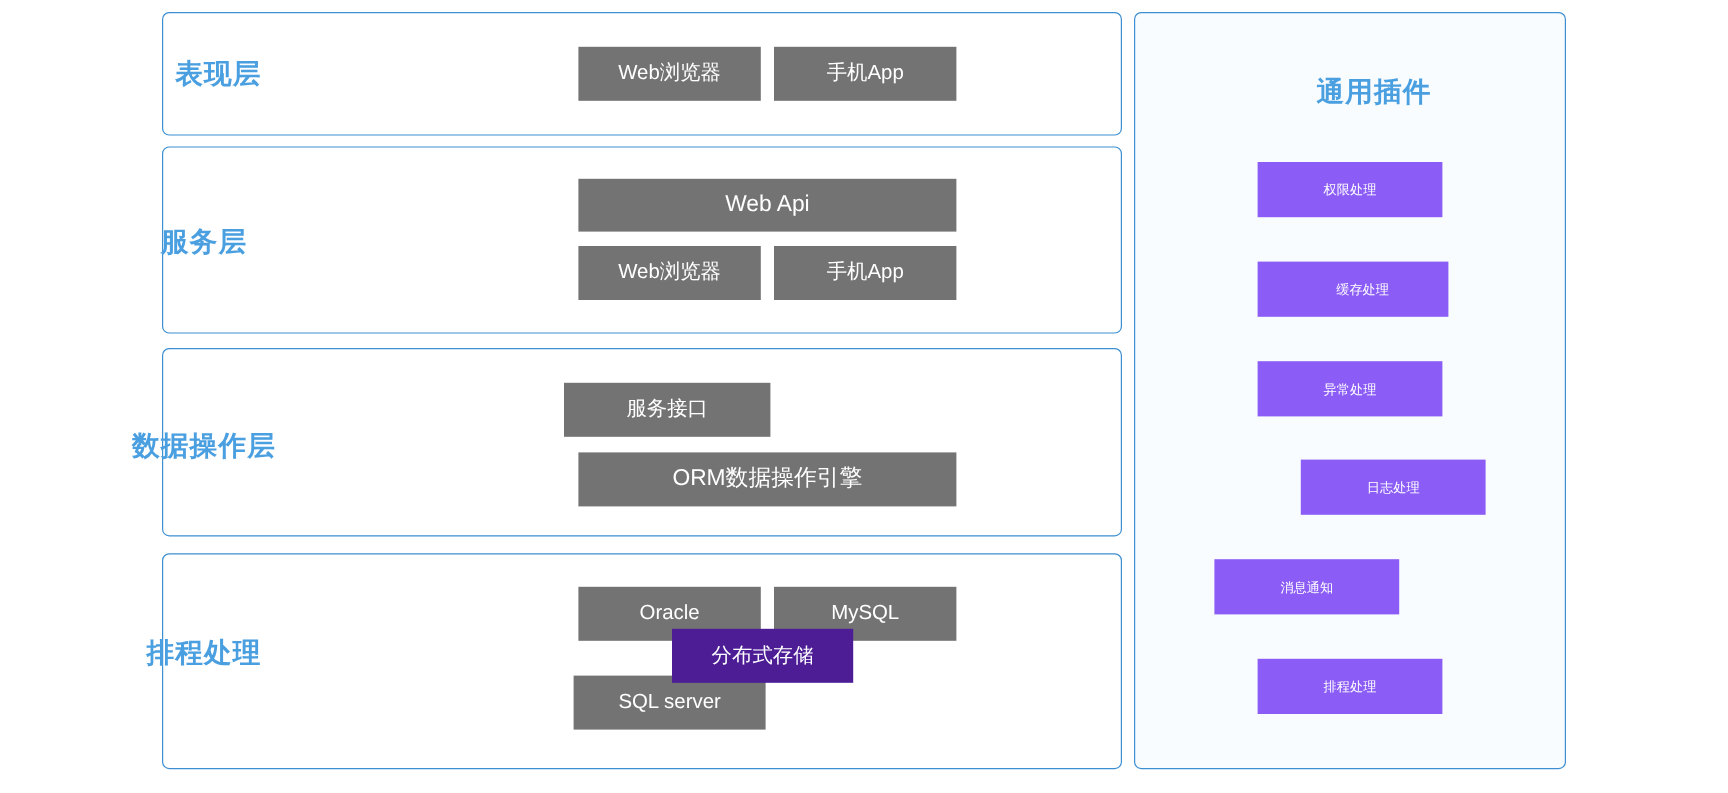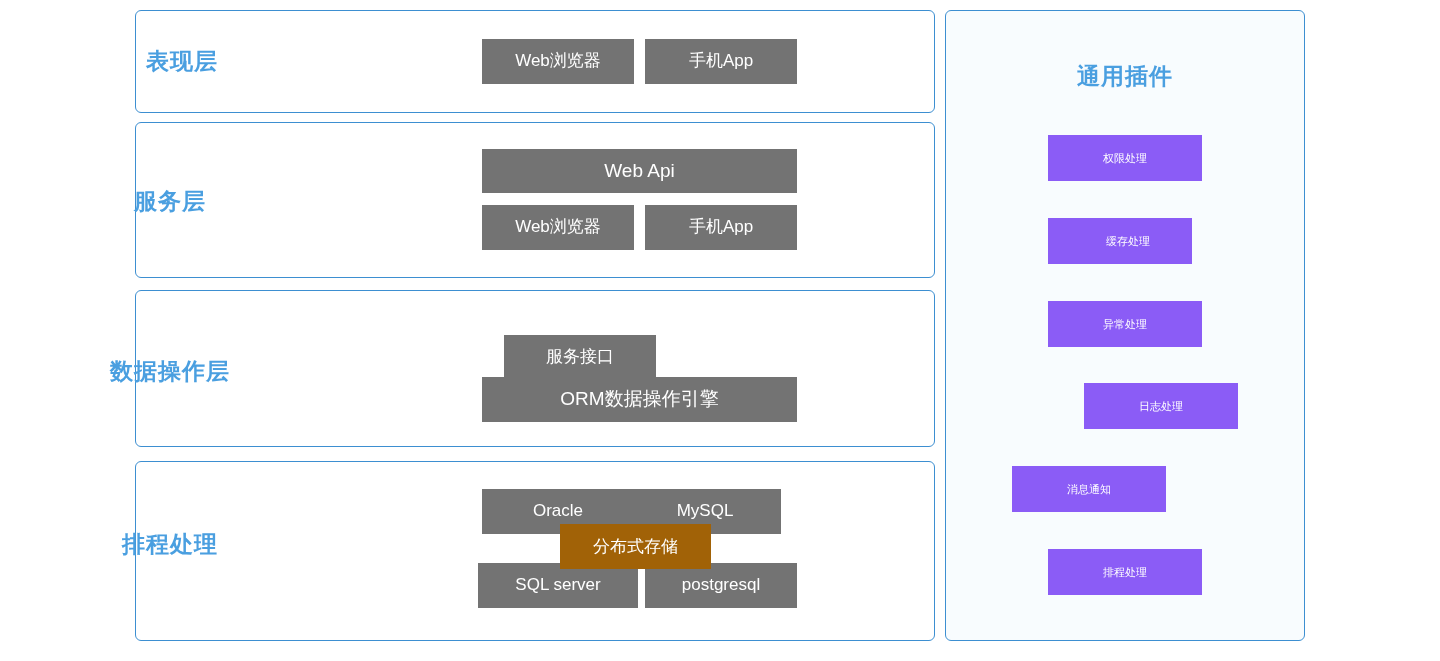--- a/index.html
+++ b/index.html
@@ -58,21 +58,21 @@
     line-height: 1.1;
     white-space: nowrap;
   }
 
   .node.wide { font-size: 19px; }
 
   
   .node-accent {
     position: absolute;
     box-sizing: border-box;
-    background: #a16207;
+    background: #4c1d95;
     color: #ffffff;
     font-size: 17px;
     display: flex;
     align-items: center;
     justify-content: center;
     text-align: center;
     white-space: nowrap;
     z-index: 5;
   }
 
@@ -123,36 +123,35 @@
   <div class="layer-panel" style="left:135px; top:122px; width:800px; height:156px;">
   </div>
   <div class="layer-title" style="top:190px;">服务层</div>
   <div class="node wide" style="left:482px; top:149px; width:315px; height:44px;">Web Api</div>
   <div class="node" style="left:482px; top:205px; width:152px; height:45px;">Web浏览器</div>
   <div class="node" style="left:645px; top:205px; width:152px; height:45px;">手机App</div>
 
   <div class="layer-panel" style="left:135px; top:290px; width:800px; height:157px;">
   </div>
   <div class="layer-title" style="top:360px;">数据操作层</div>
-  <div class="node" style="left:504px; top:319px; width:152px; height:45px;margin-top:16px;">服务接口</div>
+  <div class="node" style="left:470px; top:319px; width:172px; height:45px;">服务接口</div>
   <div class="node wide" style="left:482px; top:377px; width:315px; height:45px;">ORM数据操作引擎</div>
 
   <div class="layer-panel" style="left:135px; top:461px; width:800px; height:180px;">
   </div>
   <div class="layer-title" style="top:533px;">排程处理</div>
   <div class="node" style="left:482px; top:489px; width:152px; height:45px;">Oracle</div>
-  <div class="node" style="left:629px; top:489px; width:152px; height:45px;">MySQL</div>
+  <div class="node" style="left:645px; top:489px; width:152px; height:45px;">MySQL</div>
   <div class="node" style="left:478px; top:563px; width:160px; height:45px;">SQL server</div>
-  <div class="node" style="left:645px; top:563px; width:152px; height:45px;">postgresql</div>
   <div class="node-accent" style="left:560px; top:524px; width:151px; height:45px;">分布式存储</div>
 
   <div class="plugin-panel" style="left:945px; top:10px; width:360px; height:631px;">
   </div>
-  <div class="plugin-panel-title" style="left:945px; width:360px; top:61px;">通用插件</div>
+  <div class="plugin-panel-title" style="left:945px; width:360px; top:61px;padding-left:20px;">通用插件</div>
 
   <div class="plugin-node" style="left:1048px; top:135px; width:154px; height:46px;">权限处理</div>
-  <div class="plugin-node" style="left:1048px; top:218px; width:144px; height:46px;padding-left:16px;">缓存处理</div>
+  <div class="plugin-node" style="left:1048px; top:218px; width:159px; height:46px;padding-left:16px;">缓存处理</div>
   <div class="plugin-node" style="left:1048px; top:301px; width:154px; height:46px;">异常处理</div>
   <div class="plugin-node" style="left:1084px; top:383px; width:154px; height:46px;">日志处理</div>
   <div class="plugin-node" style="left:1012px; top:466px; width:154px; height:46px;">消息通知</div>
   <div class="plugin-node" style="left:1048px; top:549px; width:154px; height:46px;">排程处理</div>
 
 </div>
 
 </body></html>

